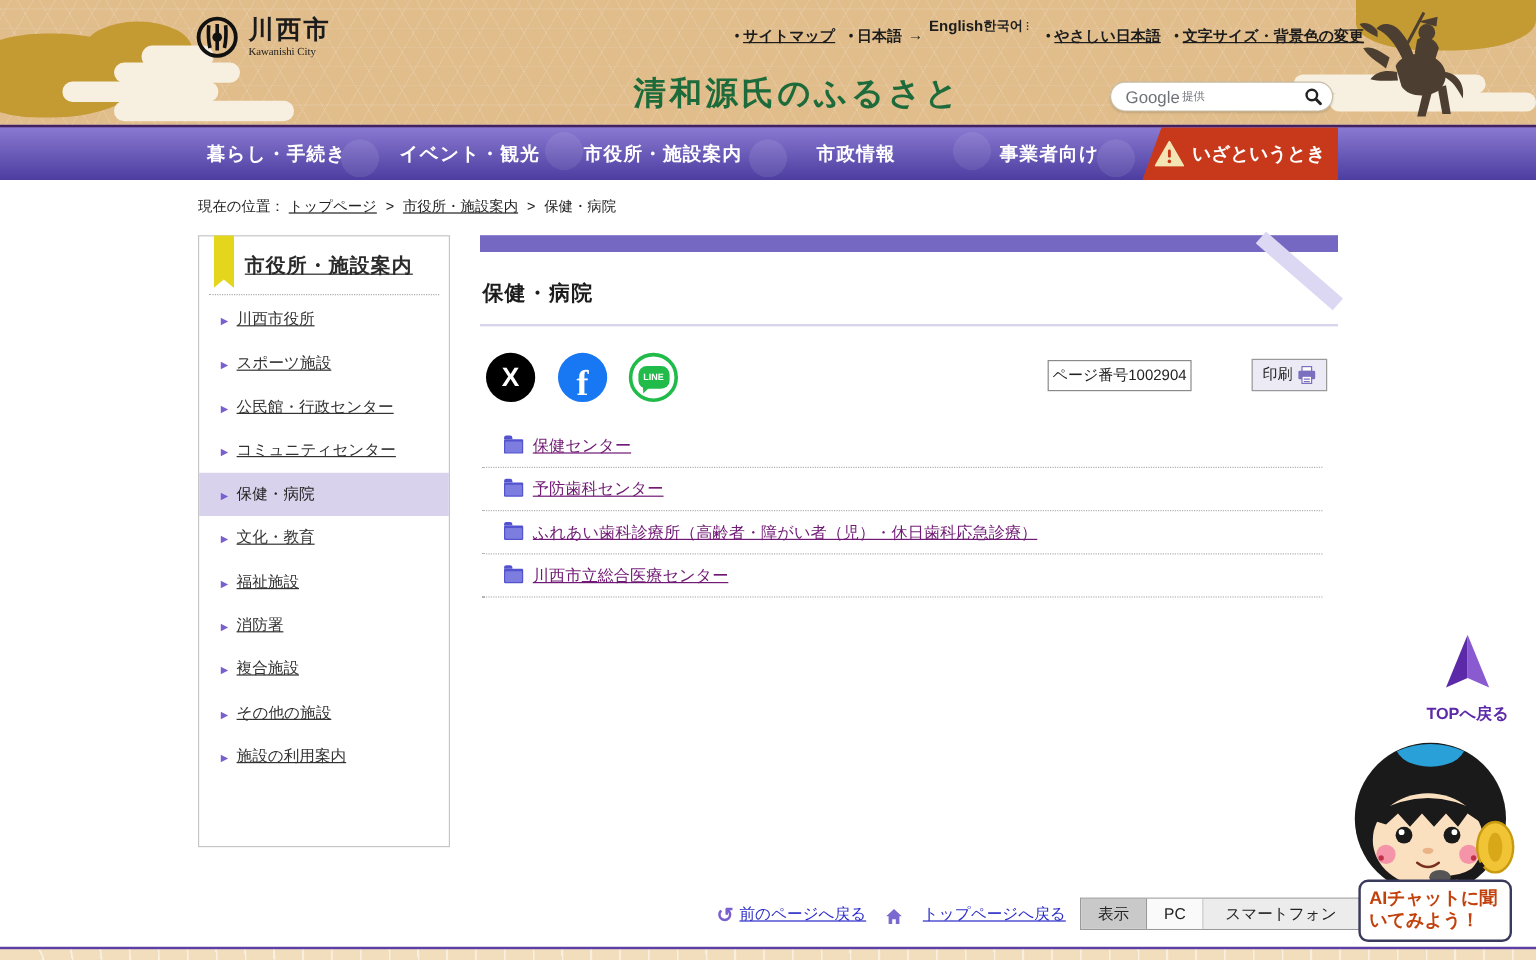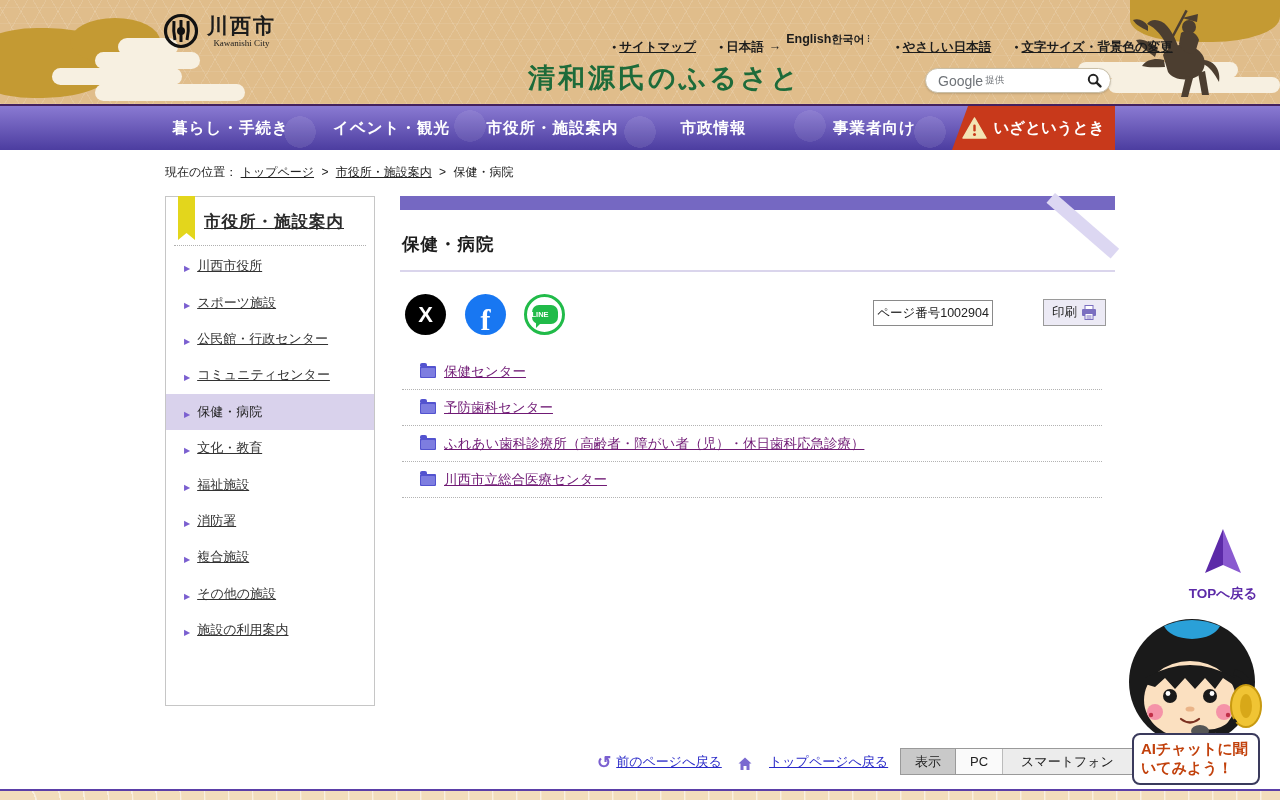--- a/index.html
+++ b/index.html
@@ -17,25 +17,25 @@
   .gb-left2 { left:70px; top:18px; width:90px; height:46px; border-radius:50%; }
   .gb-right { right:0; top:-14px; width:150px; height:56px; border-radius:0 0 45% 40%; }
   .cloud-bar { position:absolute; background:#f7f0e1; border-radius:10px; }
   .cb1 { left:95px; top:52px; width:105px; height:17px; }
   .cb2 { left:52px; top:68px; width:130px; height:17px; }
   .cb3 { left:95px; top:84px; width:150px; height:17px; }
   .cb4 { left:118px; top:38px; width:60px; height:18px; border-radius:12px; }
   .cb-r1 { left:1078px; top:62px; width:160px; height:16px; }
   .cb-r2 { left:1108px; top:77px; width:172px; height:16px; }
 
-  .logo { position:absolute; left:163px; top:13px; display:flex; align-items:center; gap:8px; cursor:pointer;text-align:center; }
+  .logo { position:absolute; left:163px; top:13px; display:flex; align-items:center; gap:8px; cursor:pointer; }
   .logo-text .city { font-size:21px; font-weight:bold; color:#1c1c1c; letter-spacing:2px; line-height:1; }
   .logo-text .sub { font-size:9px; color:#1c1c1c; font-family:"Liberation Serif",serif; margin-top:2px; }
 
-  .top-links { position:absolute; left:612px; top:39px; display:flex; align-items:flex-start; gap:23px;
+  .top-links { position:absolute; left:612px; top:22px; display:flex; align-items:flex-start; gap:11px;
     font-size:12.5px; font-weight:bold; color:#1c1c1c; white-space:nowrap; }
   .top-links .bullet::before { content:"●"; font-size:7px; vertical-align:2px; margin-right:3px; }
   .top-links a { color:#1c1c1c; text-decoration:underline; cursor:pointer; }
   .lang-group { display:flex; align-items:flex-start; gap:5px; }
   .lang-stack { display:flex; flex-direction:row; align-items:center; line-height:1.15; margin-top:-7px; }
   .lang-stack .en { font-size:12.5px; font-weight:bold; }
   .lang-stack .ko { font-size:11px; font-weight:bold; }
   .lang-stack .more { font-size:8px; color:#333; line-height:.8; }
 
   .slogan { position:absolute; left:528px; top:60px; font-family:"DejaVu Serif","Liberation Serif",serif;
@@ -98,21 +98,21 @@
 
   .social-row { position:relative; margin-top:22px; height:42px; }
   .icon-circle { position:absolute; width:41px; height:41px; border-radius:50%; display:flex;
     align-items:center; justify-content:center; cursor:pointer; }
   .icon-x { left:5px; background:#000; color:#fff; font-weight:bold; font-size:22px; }
   .icon-fb { left:65px; background:#1877f2; color:#fff; font-weight:bold; font-size:30px;
     font-family:"Liberation Serif",serif; overflow:hidden; }
   .icon-fb span { margin-top:10px; }
   .icon-line { left:124px; background:#fff; border:3px solid #21bb49; }
   .line-bubble { width:26px; height:19px; background:#21bb49; border-radius:7px; position:relative;
-    display:flex; align-items:center; color:#fff; font-size:7.5px; font-weight:bold; }
+    display:flex; align-items:center; justify-content:center; color:#fff; font-size:7.5px; font-weight:bold; }
   .line-bubble::after { content:""; position:absolute; left:4px; bottom:-4px; border:3px solid transparent;
     border-top-color:#21bb49; border-left-color:#21bb49; }
   .page-num { position:absolute; left:473px; top:6px; width:120px; height:26px; border:1px solid #8a8a8a;
     background:#fff; display:flex; align-items:center; justify-content:center; font-size:12.5px; color:#222; }
   .print-btn { position:absolute; left:643px; top:5px; width:63px; height:27px; border:1px solid #9a9a9a;
     background:#eceaf5; display:flex; align-items:center; justify-content:center; gap:4px;
     font-size:12.5px; color:#222; cursor:pointer; }
 
   .link-list { margin-top:18px; list-style:none; width:700px; margin-left:2px; }
   .link-list li { height:36px; display:flex; align-items:center; border-bottom:1px dotted #b3b3b3;

